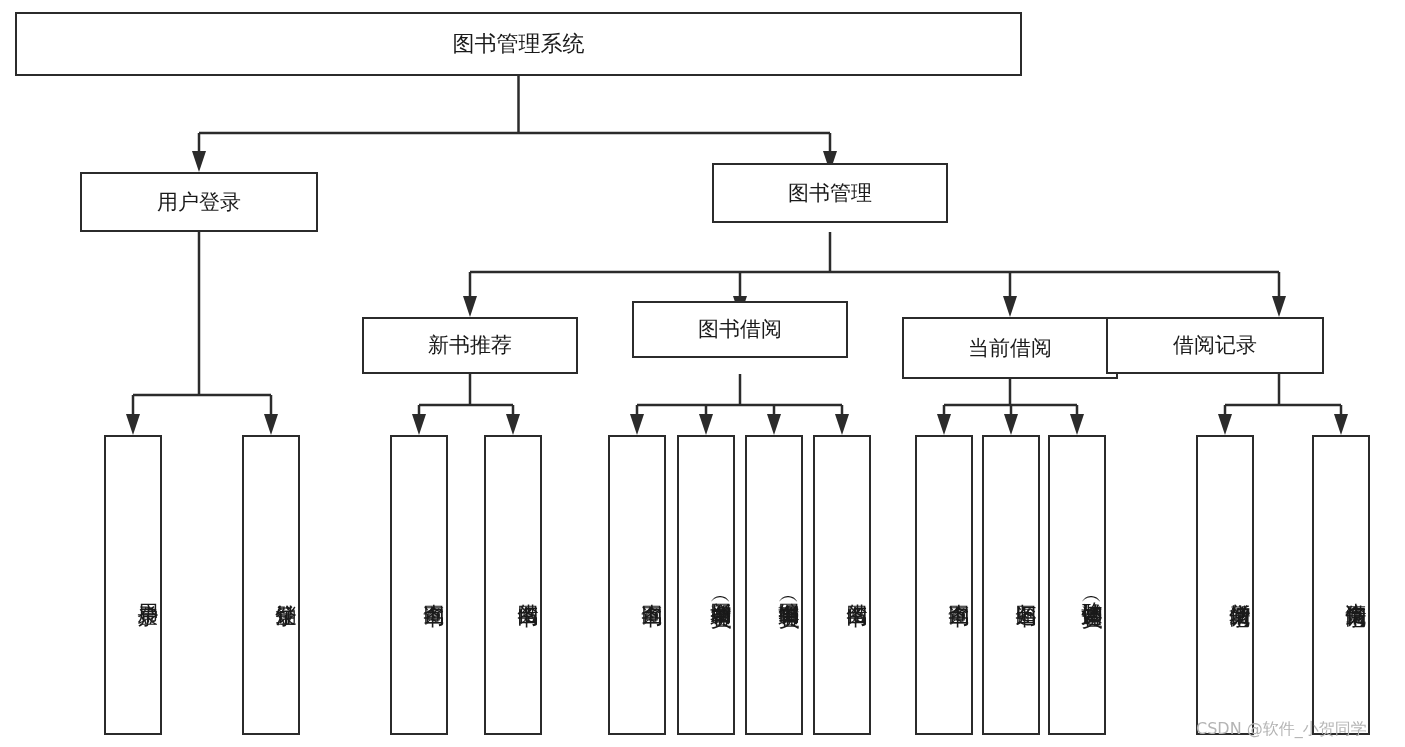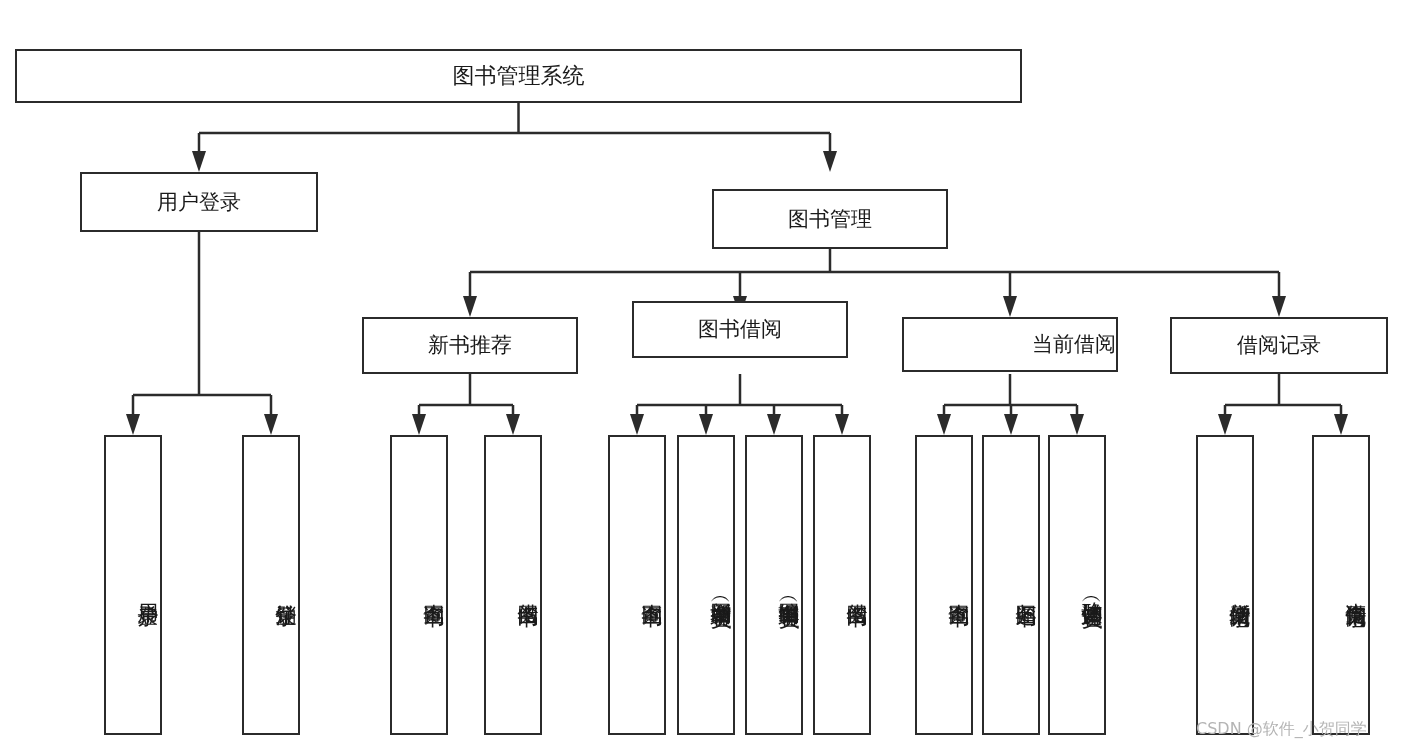--- a/index.html
+++ b/index.html
@@ -117,39 +117,39 @@
       <line x1="1077" y1="405" x2="1077" y2="416" stroke="#2b2b2b" stroke-width="2.5"></line>
       <polygon points="1070,414 1084,414 1077,435" fill="#2b2b2b"></polygon>
       <line x1="1279" y1="374" x2="1279" y2="405" stroke="#2b2b2b" stroke-width="2.5"></line>
       <line x1="1225" y1="405" x2="1341" y2="405" stroke="#2b2b2b" stroke-width="2.5"></line>
       <line x1="1225" y1="405" x2="1225" y2="416" stroke="#2b2b2b" stroke-width="2.5"></line>
       <polygon points="1218,414 1232,414 1225,435" fill="#2b2b2b"></polygon>
       <line x1="1341" y1="405" x2="1341" y2="416" stroke="#2b2b2b" stroke-width="2.5"></line>
       <polygon points="1334,414 1348,414 1341,435" fill="#2b2b2b"></polygon>
     </svg>
   <div id="nodes">
-      <div class="node root h" style="left: 15px; top: 12px; width: 1007px; height: 54px; margin-top: 37px;">
+      <div class="node root h" style="left: 15px; top: 12px; width: 1007px; height: 64px;">
         <span class="lbl">图书管理系统</span>
       </div>
       <div class="node h" style="left: 80px; top: 172px; width: 238px; height: 60px;">
         <span class="lbl">用户登录</span>
       </div>
-      <div class="node h" style="left: 712px; top: 189px; width: 236px; height: 60px;">
+      <div class="node h" style="left: 712px; top: 163px; width: 236px; height: 60px;">
         <span class="lbl">图书管理</span>
       </div>
       <div class="node h" style="left: 362px; top: 317px; width: 216px; height: 57px; text-align: right;">
         <span class="lbl">新书推荐</span>
       </div>
       <div class="node h" style="left: 632px; top: 301px; width: 216px; height: 57px;">
         <span class="lbl">图书借阅</span>
       </div>
-      <div class="node h" style="left: 902px; top: 317px; width: 216px; height: 55px; justify-content: flex-end;">
+      <div class="node h" style="left: 902px; top: 317px; width: 216px; height: 62px;">
         <span class="lbl">当前借阅</span>
       </div>
-      <div class="node h" style="left: 1170px; top: 317px; width: 218px; height: 57px;">
+      <div class="node h" style="left: 1106px; top: 317px; width: 218px; height: 57px;">
         <span class="lbl">借阅记录</span>
       </div>
       <div class="node v" style="left: 104px; top: 435px; width: 58px; height: 300px;">
         <span class="lbl">用户登录</span>
       </div>
       <div class="node v" style="left: 242px; top: 435px; width: 58px; height: 300px;">
         <span class="lbl">注销登录</span>
       </div>
       <div class="node v" style="left: 390px; top: 435px; width: 58px; height: 300px;">
         <span class="lbl">查询图书</span>

